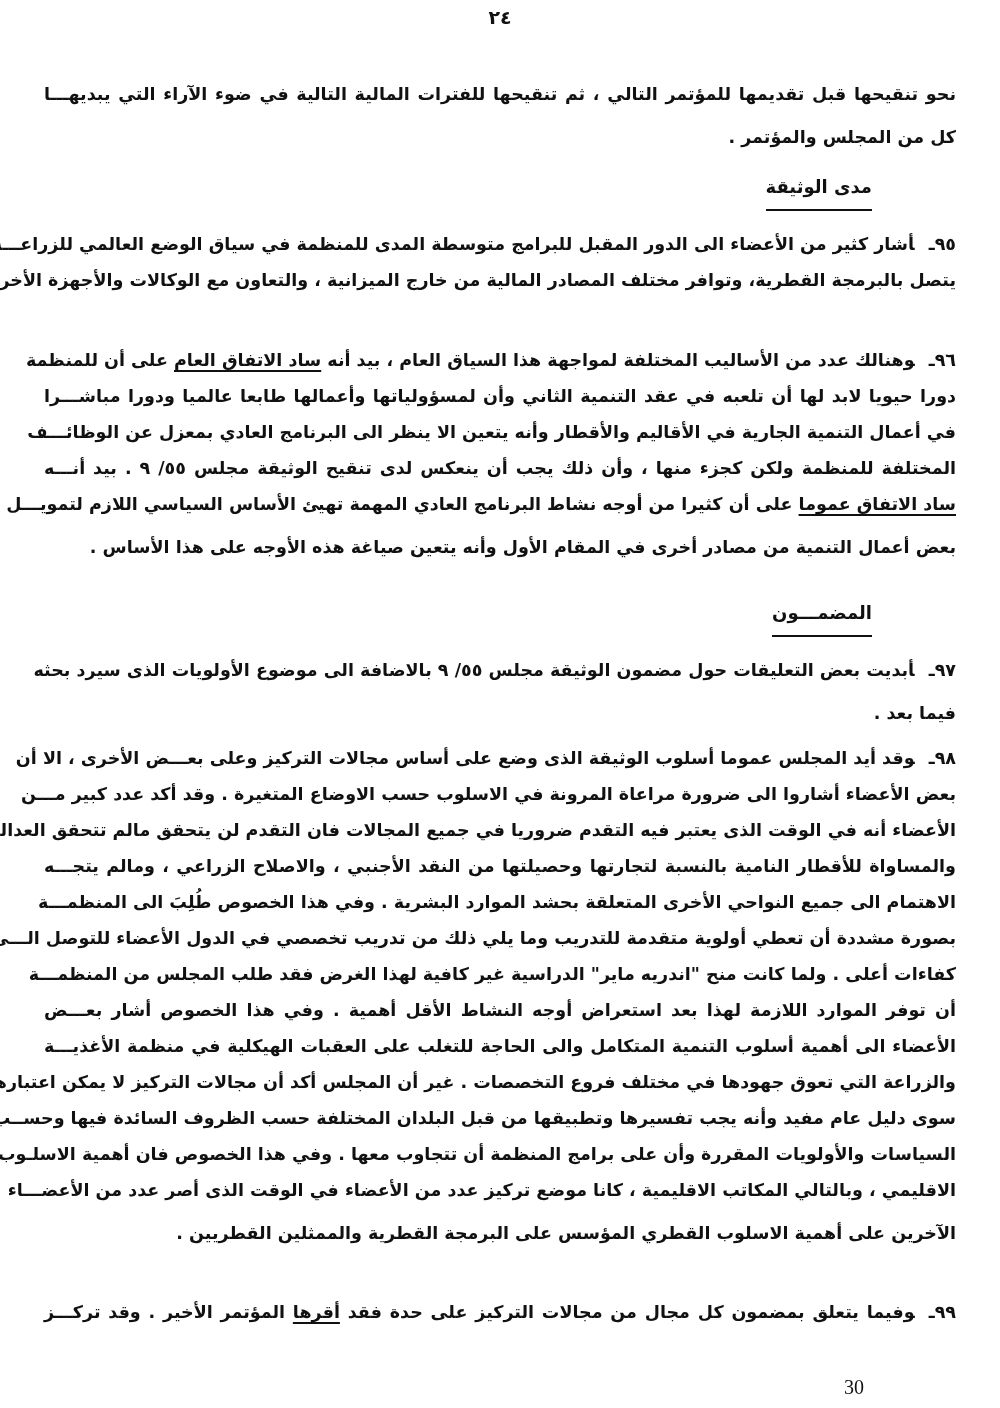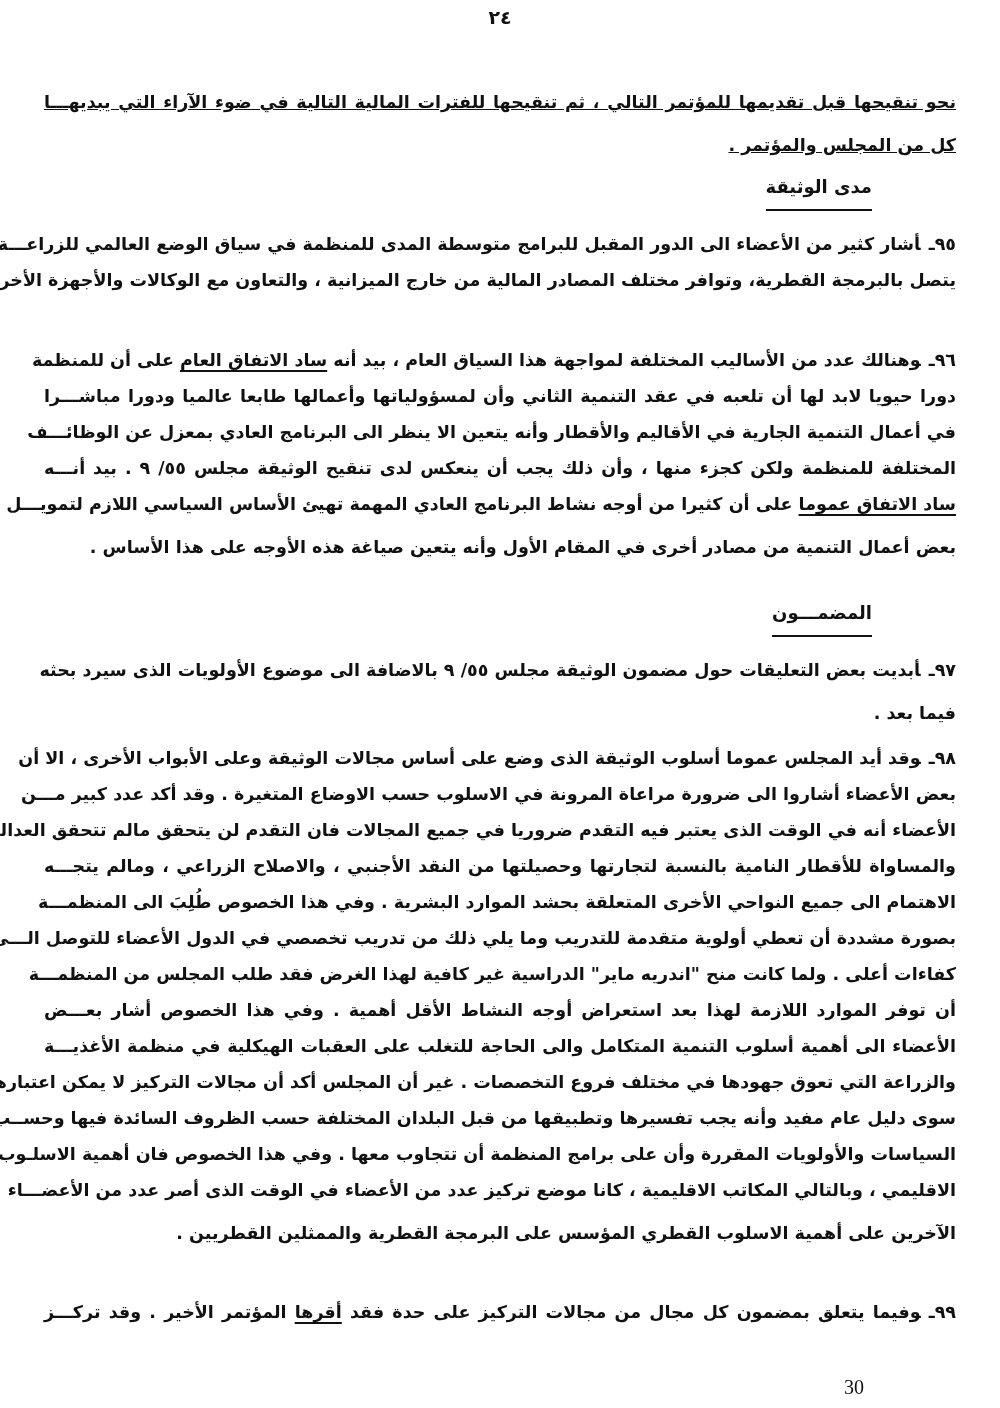--- a/index.html
+++ b/index.html
@@ -18,29 +18,29 @@
   .block {
     position: absolute; right: 44px; left: 44px; direction: rtl;
     font-size: 17.5px; font-weight: bold; line-height: 36px;
   }
   .line { display: block; white-space: nowrap; text-align: justify; text-align-last: justify; }
   .line.last { text-align-last: right; margin-top: 7px; }
   .heading {
     position: absolute; right: 128px; direction: rtl; font-size: 18px; font-weight: bold;
     border-bottom: 2px solid #111; padding-bottom: 12px;
   }
-  .num { margin-left: 8px; }
+  .num { margin-left: 14px; }
   u { text-decoration: underline; text-decoration-thickness: 2px; text-underline-offset: 4px; }
 </style>
 </head>
 <body>
 
 <div class="page-num-top">٢٤</div>
 
-<div class="block" style="top:84px;text-decoration:underline;">
+<div class="block" style="top:76px;">
   <span class="line">نحو تنقيحها قبل تقديمها للمؤتمر التالي ، ثم تنقيحها للفترات المالية التالية في ضوء الآراء التي يبديهـــا</span>
   <span class="line last">كل من المجلس والمؤتمر .</span>
 </div>
 
 <div class="heading" style="top:176px;">مدى الوثيقة</div>
 
 <div class="block" style="top:226px;">
   <span class="line"><span class="num">٩٥ـ</span><span>أشار كثير من الأعضاء الى الدور المقبل للبرامج متوسطة المدى للمنظمة في سياق الوضع العالمي للزراعـــة،</span></span>
   <span class="line">يتصل بالبرمجة القطرية، وتوافر مختلف المصادر المالية من خارج الميزانية ، والتعاون مع الوكالات والأجهزة الأخرى .</span>
 </div>
@@ -55,21 +55,21 @@
 </div>
 
 <div class="heading" style="top:602px;">المضمـــون</div>
 
 <div class="block" style="top:652px;">
   <span class="line"><span class="num">٩٧ـ</span><span>أبديت بعض التعليقات حول مضمون الوثيقة مجلس ٥٥/ ٩ بالاضافة الى موضوع الأولويات الذى سيرد بحثه</span></span>
   <span class="line last">فيما بعد .</span>
 </div>
 
 <div class="block" style="top:740px;">
-  <span class="line"><span class="num">٩٨ـ</span><span>وقد أيد المجلس عموما أسلوب الوثيقة الذى وضع على أساس مجالات الوثيقة وعلى الأبواب الأخرى ، الا أن</span></span>
+  <span class="line"><span class="num">٩٨ـ</span><span>وقد أيد المجلس عموما أسلوب الوثيقة الذى وضع على أساس مجالات التركيز وعلى بعـــض الأخرى ، الا أن</span></span>
   <span class="line">بعض الأعضاء أشاروا الى ضرورة مراعاة المرونة في الاسلوب حسب الاوضاع المتغيرة .  وقد أكد عدد كبير مـــن</span>
   <span class="line">الأعضاء أنه في الوقت الذى يعتبر فيه التقدم ضروريا في جميع المجالات فان التقدم لن يتحقق مالم تتحقق العدالـة</span>
   <span class="line">والمساواة للأقطار النامية بالنسبة لتجارتها وحصيلتها من النقد الأجنبي ، والاصلاح الزراعي ، ومالم يتجـــه</span>
   <span class="line">الاهتمام الى جميع النواحي الأخرى المتعلقة بحشد الموارد البشرية .  وفي هذا الخصوص طُلِبَ الى المنظمـــة</span>
   <span class="line">بصورة مشددة أن تعطي أولوية متقدمة للتدريب وما يلي ذلك من تدريب تخصصي في الدول الأعضاء للتوصل الـــى</span>
   <span class="line">كفاءات أعلى .  ولما كانت منح "اندريه ماير" الدراسية غير كافية لهذا الغرض فقد طلب المجلس من المنظمـــة</span>
   <span class="line">أن توفر الموارد اللازمة لهذا بعد استعراض أوجه النشاط الأقل أهمية .  وفي هذا الخصوص أشار بعـــض</span>
   <span class="line">الأعضاء الى أهمية أسلوب التنمية المتكامل والى الحاجة للتغلب على العقبات الهيكلية في منظمة الأغذيـــة</span>
   <span class="line">والزراعة التي تعوق جهودها في مختلف فروع التخصصات .  غير أن المجلس أكد أن مجالات التركيز لا يمكن اعتبارها</span>
   <span class="line">سوى دليل عام مفيد وأنه يجب تفسيرها وتطبيقها من قبل البلدان المختلفة حسب الظروف السائدة فيها وحســب</span>

